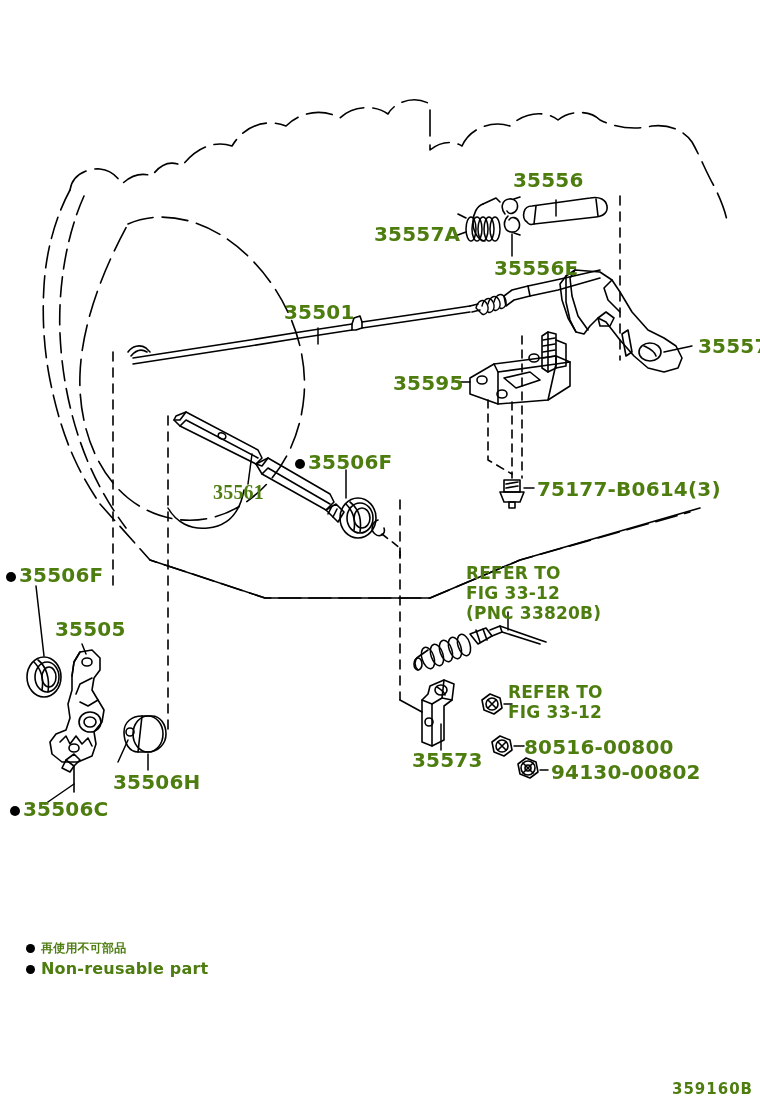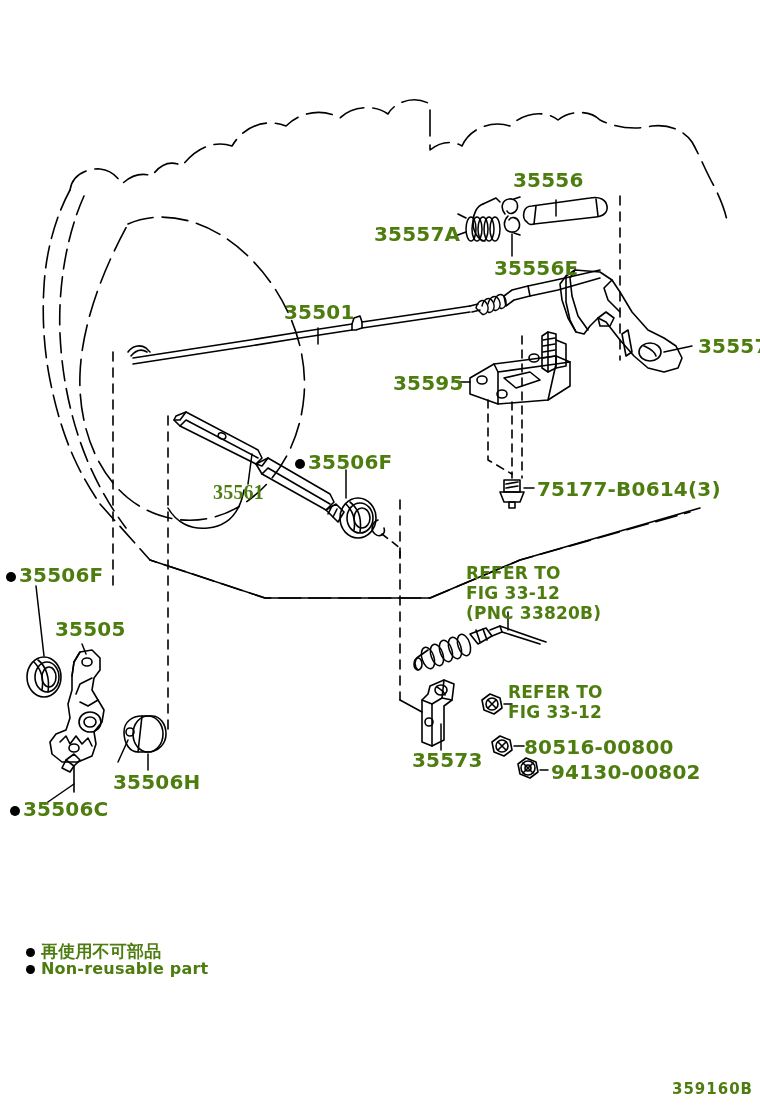--- a/index.html
+++ b/index.html
@@ -3,21 +3,21 @@
 <meta charset="utf-8">
 <style>
   html,body{margin:0;padding:0;background:#ffffff;}
   body{width:760px;height:1112px;position:relative;overflow:hidden;
        font-family:"DejaVu Sans",sans-serif;color:#000;}
   #diagram{position:absolute;left:0;top:0;width:760px;height:1112px;}
   .lbl{position:absolute;white-space:nowrap;font-weight:bold;
        font-family:"DejaVu Sans",sans-serif;color:#4d7c0f;letter-spacing:.2px;}
   .pn{font-size:20px;}
   .refer{font-size:17px;line-height:20px;font-weight:bold;}
-  .legend-jp{font-size:17px;font-weight:bold;}
+  .legend-jp{font-size:12px;font-weight:bold;}
   .legend-en{font-size:16px;font-weight:bold;}
   .figcode{font-size:15px;font-weight:bold;letter-spacing:1px;}
   .dot{display:inline-block;width:10px;height:10px;border-radius:50%;
        background:#000;vertical-align:middle;margin-right:3px;}
 </style>
 </head>
 <body>
 
 <svg id="diagram" viewBox="0 0 760 1112" xmlns="http://www.w3.org/2000/svg">
   <g fill="none" stroke="#000" stroke-width="1.6" stroke-linecap="round" stroke-linejoin="round">

